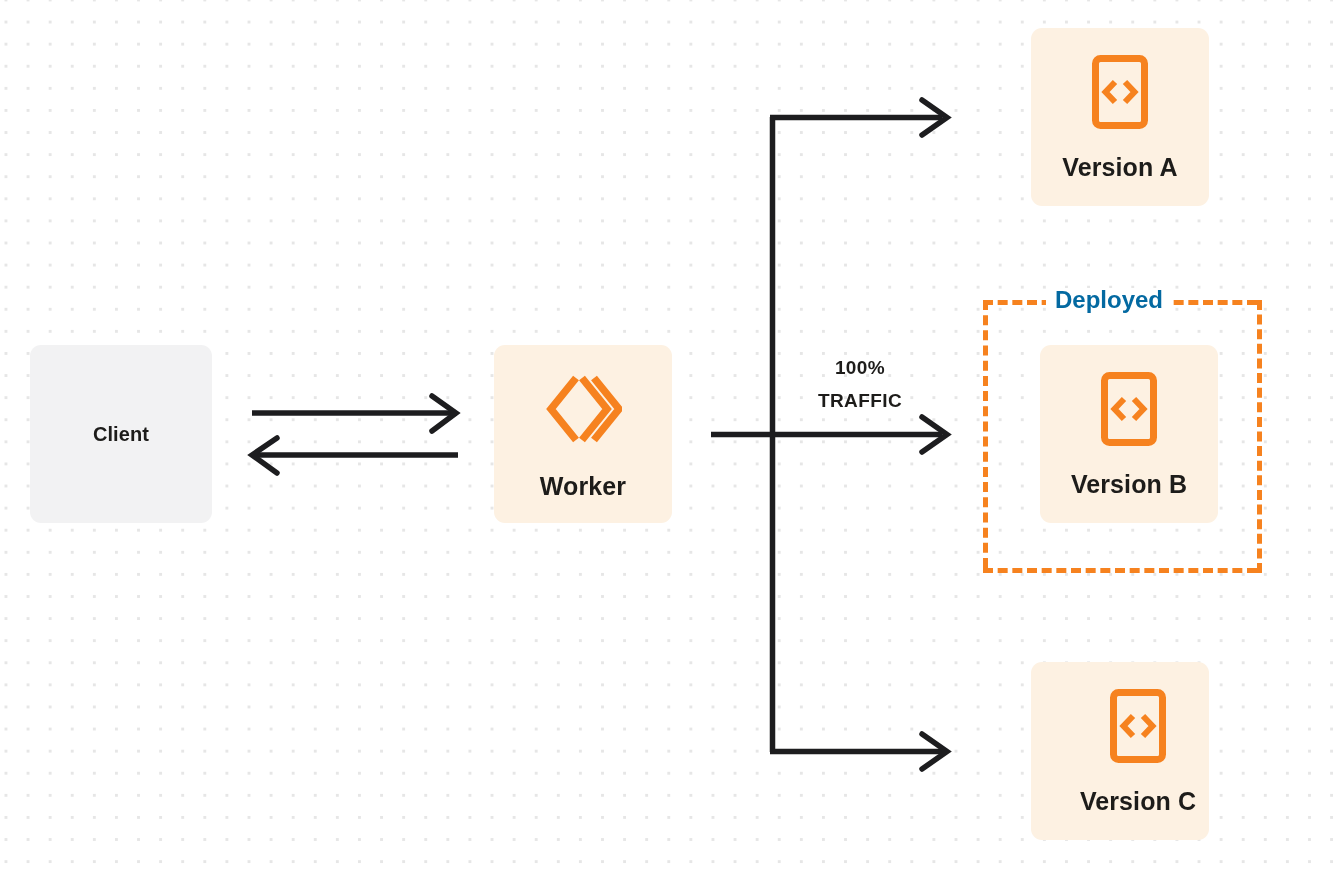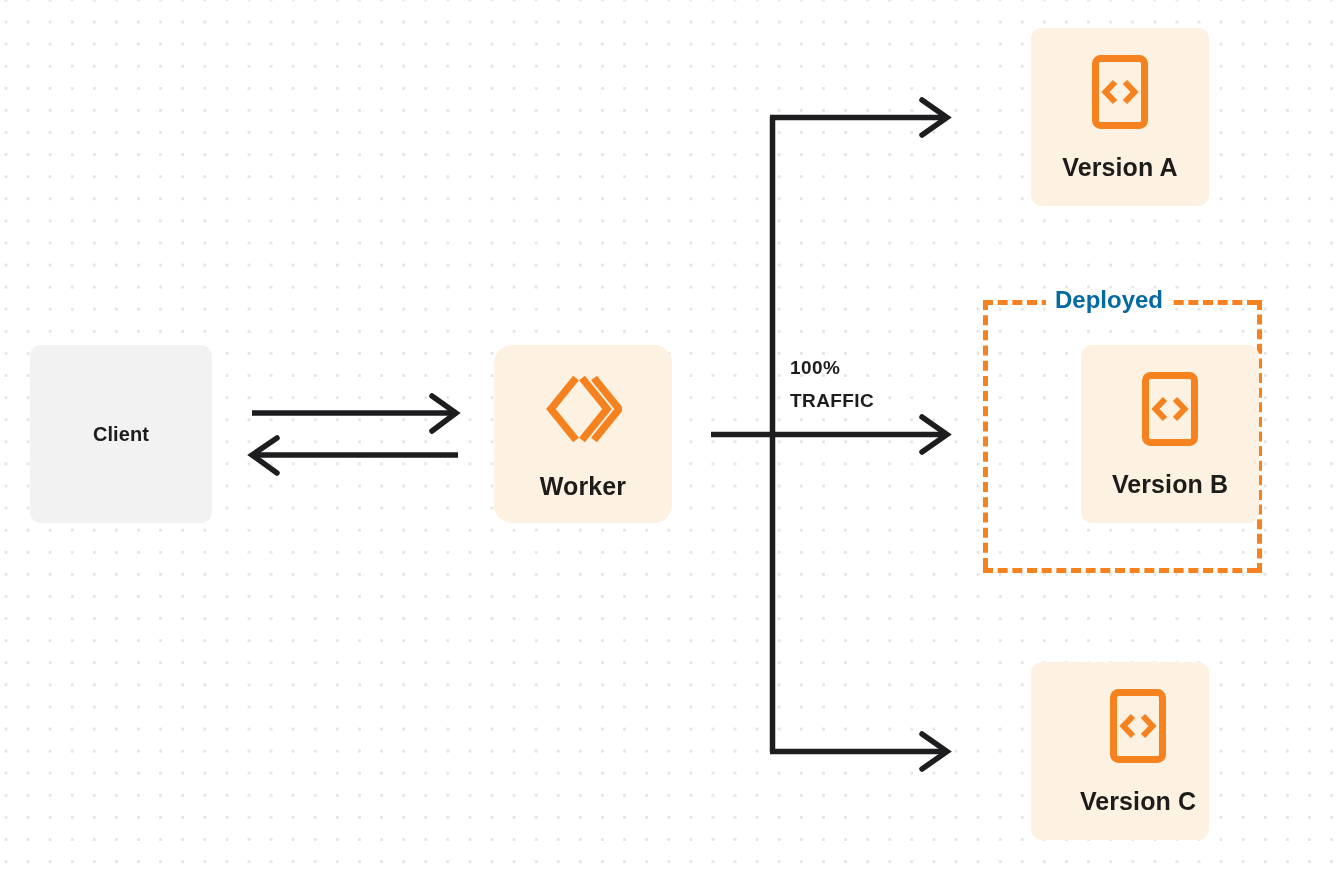--- a/index.html
+++ b/index.html
@@ -78,20 +78,21 @@
     position: absolute;
     left: 0;
     top: 0;
     width: 1338px;
     height: 878px;
   }
 
   
   .traffic-label {
     position: absolute;
+    text-align: center;
     color: #1d1c1a;
     font-weight: bold;
     font-size: 19px;
     line-height: 1.72;
     letter-spacing: 0.4px;
     white-space: nowrap;
   }
 </style>
 </head>
 <body>
@@ -130,21 +131,21 @@
 
   <div class="traffic-label" style="left:790px; top:352px; width:140px;">
     <div>100%</div>
     <div>TRAFFIC</div>
   </div>
 
   <div class="node node-client" style="left:30px; top:345px; width:182px; height:178px;">
     <span class="node-label">Client</span>
   </div>
 
-  <div class="node node-worker" style="left:494px; top:345px; width:178px; height:178px;border-radius:18px;">
+  <div class="node node-worker" style="left:494px; top:345px; width:178px; height:178px;">
     <span class="node-icon">
       <svg width="78" height="78" viewBox="0 0 78 78" xmlns="http://www.w3.org/2000/svg">
 
         <polyline points="32,8 7,39 32,70" fill="none" stroke="#f6821f" stroke-width="7.5" stroke-linecap="butt" stroke-linejoin="miter"></polyline>
 
         <polyline points="38,8 63,39 38,70" fill="none" stroke="#f6821f" stroke-width="7.5" stroke-linecap="butt" stroke-linejoin="miter"></polyline>
 
         <polyline points="50,8 75,39 50,70" fill="none" stroke="#f6821f" stroke-width="7.5" stroke-linecap="butt" stroke-linejoin="miter"></polyline>
       </svg>
     </span>
@@ -163,21 +164,21 @@
   </div>
 
   <div class="deployed-frame" style="left:983px; top:300px; width:274px; height:268px;">
     <div class="dash-edge dash-h" style="left:0; top:0; width:274px;"></div>
     <div class="dash-edge dash-h" style="left:0; top:268px; width:274px;"></div>
     <div class="dash-edge dash-v" style="left:0; top:0; height:268px;"></div>
     <div class="dash-edge dash-v" style="left:274px; top:0; height:273px;"></div>
     <div class="deployed-label" style="left:63px; top:-12px;">Deployed</div>
   </div>
 
-  <div class="node node-version" style="left:1081px; top:345px; width:178px; height:178px;">
+  <div class="node node-version" style="left:1040px; top:345px; width:178px; height:178px;">
     <span class="node-icon">
       <svg width="56" height="74" viewBox="0 0 56 74" xmlns="http://www.w3.org/2000/svg">
         <rect x="3.5" y="3.5" width="49" height="67" rx="5" ry="5" fill="none" stroke="#f6821f" stroke-width="7"></rect>
         <polyline points="23,27 13.5,37 23,47" fill="none" stroke="#f6821f" stroke-width="6" stroke-linecap="butt" stroke-linejoin="miter"></polyline>
         <polyline points="33,27 42.5,37 33,47" fill="none" stroke="#f6821f" stroke-width="6" stroke-linecap="butt" stroke-linejoin="miter"></polyline>
       </svg>
     </span>
     <span class="node-label">Version B</span>
   </div>
 

